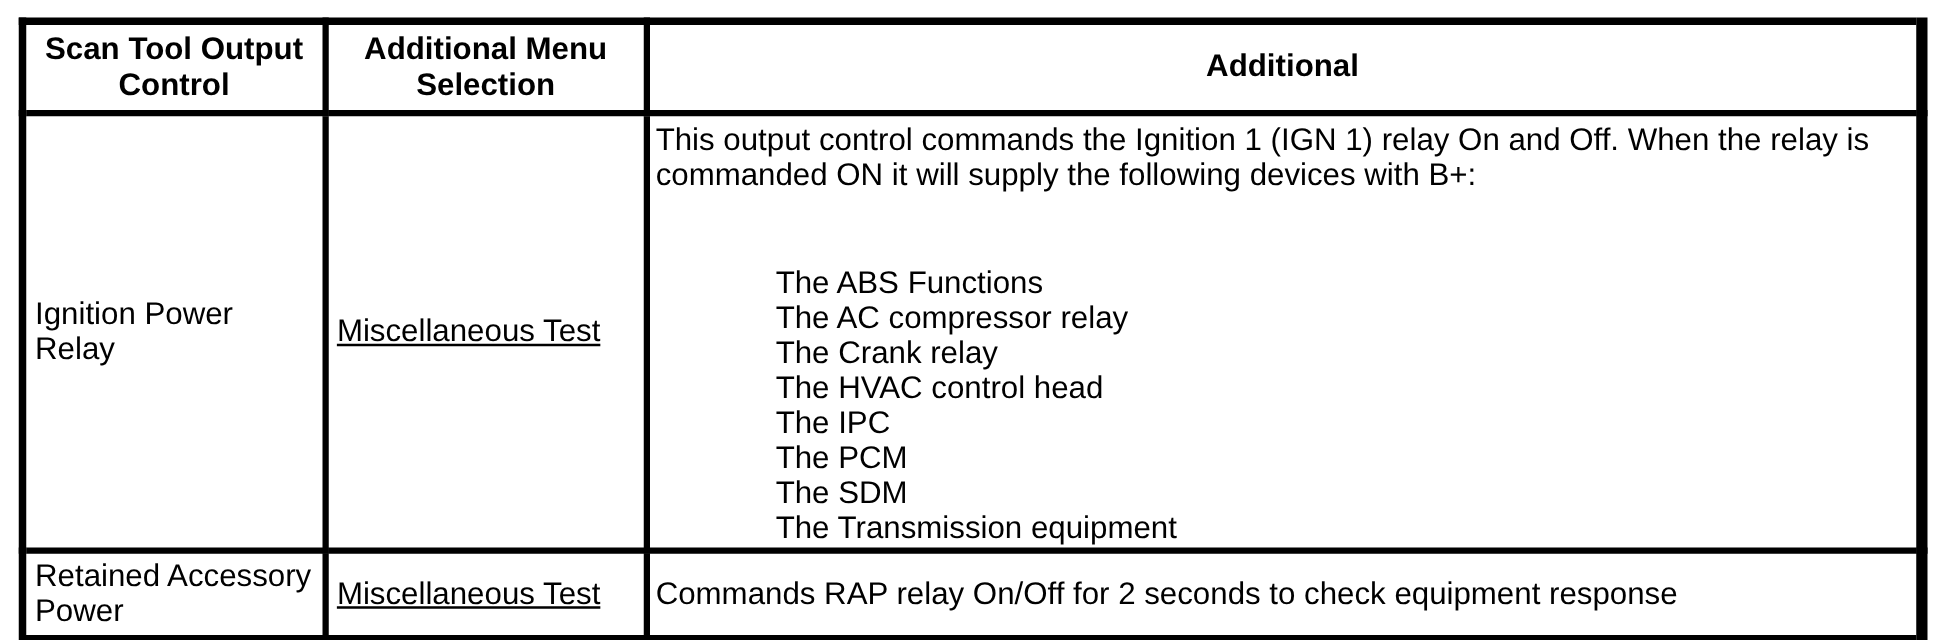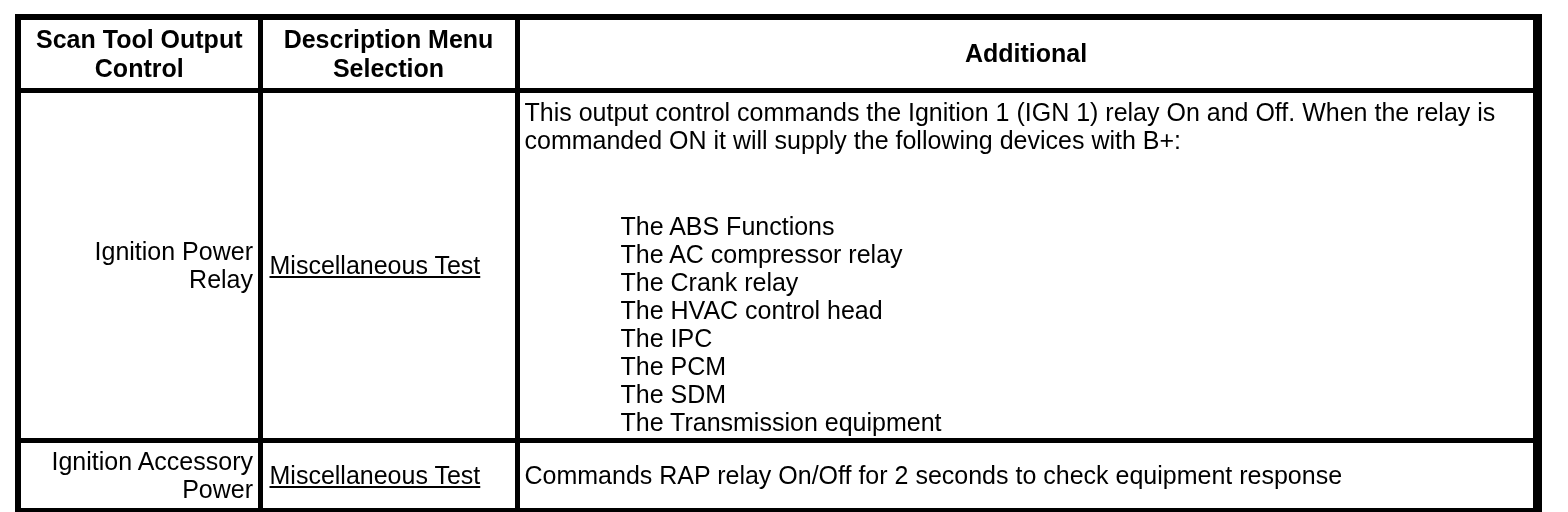--- a/index.html
+++ b/index.html
@@ -35,21 +35,20 @@
     line-height: 29px;
     padding: 2px 4px;
   }
   tr.header-row  { height: 73px; margin-top: 38px; }
   tr.row-main    { height: 339px; }
   tr.row-last    { height: 71px; }
 
   td.control-cell {
     vertical-align: middle;
     padding: 2px 2px 2px 7px;
-    text-align: right;
   }
   td.control-cell .wrap-limit { width: 225px; }
   td.menu-cell {
     vertical-align: middle;
     padding: 2px 2px 2px 7px;
     text-decoration: underline;
   }
   td.desc-cell-top {
     vertical-align: top;
     padding: 5px 8px 2px 5px;
@@ -69,21 +68,21 @@
 
 <table class="doc-table">
   <colgroup>
     <col style="width:242px">
     <col style="width:257px">
     <col style="width:1020px">
   </colgroup>
   <thead>
     <tr class="header-row">
       <th>Scan Tool Output Control</th>
-      <th>Description Menu Selection</th>
+      <th>Additional Menu Selection</th>
       <th>Additional</th>
     </tr>
   </thead>
   <tbody>
     <tr class="row-main">
       <td class="control-cell">
         <div class="wrap-limit">Ignition Power Relay</div>
       </td>
       <td class="menu-cell">
         <div>Miscellaneous Test</div>
@@ -97,21 +96,21 @@
           <div class="device-line">The HVAC control head</div>
           <div class="device-line">The IPC</div>
           <div class="device-line">The PCM</div>
           <div class="device-line">The SDM</div>
           <div class="device-line">The Transmission equipment</div>
         </div>
       </td>
     </tr>
     <tr class="row-last">
       <td class="control-cell">
-        <div class="wrap-limit">Ignition Accessory Power</div>
+        <div class="wrap-limit">Retained Accessory Power</div>
       </td>
       <td class="menu-cell">
         <div>Miscellaneous Test</div>
       </td>
       <td class="desc-cell-mid">
         <div>Commands RAP relay On/Off for 2 seconds to check equipment response</div>
       </td>
     </tr>
   </tbody>
 </table>

